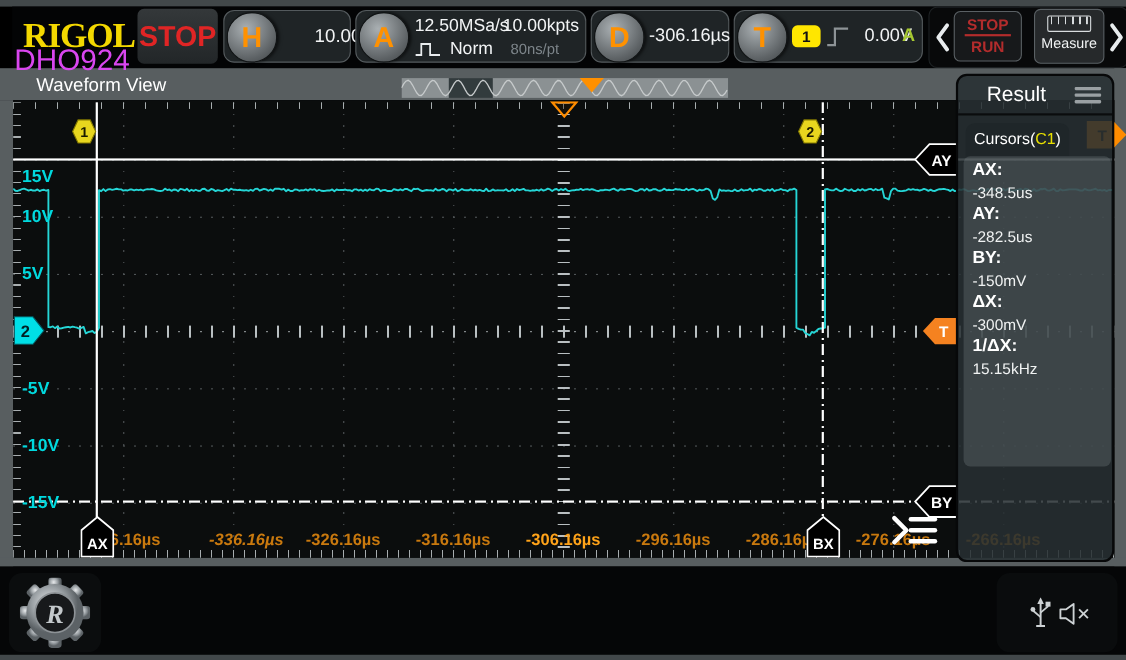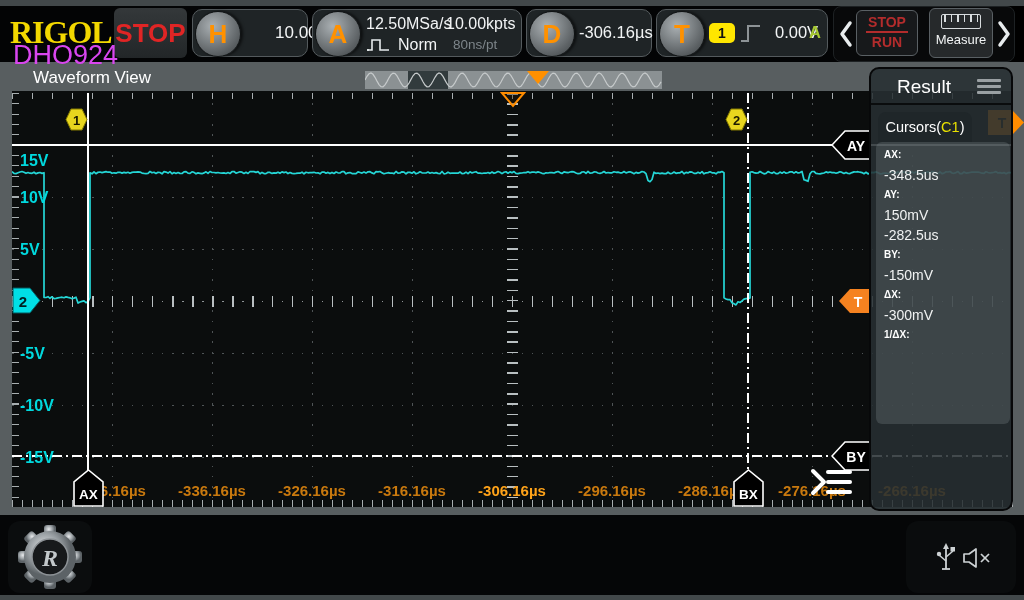--- a/index.html
+++ b/index.html
@@ -38,32 +38,32 @@
   #rpanel{position:absolute;left:869px;top:67px;width:144px;height:444px;background:rgba(39,47,51,0.87);
           border:2px solid #070809;border-radius:10px;box-sizing:border-box;z-index:20;}
   #rpanel .hdr{position:relative;height:34px;border-bottom:2px solid #0a0c0d;}
   #rpanel .hdr .ttl{position:absolute;left:0;right:34px;text-align:center;top:7px;font-size:19px;color:#fff;}
   .burger{position:absolute;right:10px;top:10px;width:24px;}
   .burger div{height:2.5px;background:#9aa0a3;margin-bottom:3.5px;border-radius:1px;}
   #rtab{position:absolute;left:7px;top:43px;width:94px;height:30px;background:#1f2629;border-radius:8px 8px 0 0;
         font-size:14.5px;display:flex;align-items:center;justify-content:center;white-space:nowrap;}
   #rcontent{position:absolute;left:5px;top:73px;width:134px;height:282px;background:rgba(130,140,144,0.28);
             border-radius:6px;box-sizing:border-box;padding:3px 0 0 8px;}
-  #rcontent .rl{font-size:10px;font-weight:bold;color:#fff;line-height:20px;}
+  #rcontent .rl{font-size:16px;font-weight:bold;color:#fff;line-height:20px;}
   #rcontent .rv{font-size:14px;color:#f0f2f2;line-height:20px;}
 </style>
 </head>
 <body>
 
 <div id="screen">
 
   <div class="abs" style="left:0;top:0;width:1024px;height:6px;background:#42484a;"></div>
   <div class="abs" style="left:0;top:595px;width:1024px;height:5px;background:#42484a;"></div>
 
-  <div class="abs" style="left:0;top:6px;width:888px;height:56px;background:#030405;padding-left:28px;">
+  <div class="abs" style="left:11px;top:6px;width:888px;height:56px;background:#030405;padding-left:28px;">
     <div class="abs" style="left:10px;top:8px;font-family:'Liberation Serif',serif;font-weight:bold;font-size:32px;color:#f3d800;letter-spacing:-1px;">RIGOL</div>
     <div class="abs" style="left:114px;top:2px;width:73px;height:50px;background:linear-gradient(#34383a,#222628);border-radius:6px;
                 display:flex;align-items:center;justify-content:center;font-size:26px;font-weight:bold;color:#e02525;">STOP</div>
 
     <div class="tbar-group" style="left:192px;top:3px;width:116px;">
       <div class="knob">H</div>
       <div class="tb-txt" style="left:54px;top:13px;margin-left:28px;">10.00µs/</div>
     </div>
 
     <div class="tbar-group" style="left:312px;top:3px;width:210px;">
@@ -155,21 +155,21 @@
     <div class="tick-left"></div>
 
     <div class="vlabel" style="top:46px;margin-top:15px;">15V</div>
     <div class="vlabel" style="top:98px;">10V</div>
     <div class="vlabel" style="top:150px;">5V</div>
     <div class="vlabel" style="top:254px;">-5V</div>
     <div class="vlabel" style="top:306px;">-10V</div>
     <div class="vlabel" style="top:358px;">-15V</div>
 
     <div class="tlabel" style="left:100px;">-346.16µs</div>
-    <div class="tlabel" style="left:200px;">-336.16µs</div>
+    <div class="tlabel" style="left:212px;font-style:italic;">-336.16µs</div>
     <div class="tlabel" style="left:300px;">-326.16µs</div>
     <div class="tlabel" style="left:400px;">-316.16µs</div>
     <div class="tlabel hl" style="left:500px;">-306.16µs</div>
     <div class="tlabel" style="left:600px;">-296.16µs</div>
     <div class="tlabel" style="left:700px;">-286.16µs</div>
     <div class="tlabel" style="left:800px;">-276.16µs</div>
     <div class="tlabel" style="left:900px;">-266.16µs</div>
 
     <svg class="abs" id="wf" style="left:0;top:2px;z-index:4;" width="1001" height="414">
         <polyline points="0,78.5 2,80.4 4,80.6 6,79.8 8,79.0 10,78.5 12,79.3 14,80.3 16,79.5 18,80.2 20,80.3 22,79.2 24,80.7 26,79.9 28,79.5 30,80.4 32,79.7 32,204.4 34,204.5 36,203.7 38,205.3 40,203.8 42,205.6 44,205.4 46,204.9 48,204.5 50,204.2 52,204.7 54,203.9 56,204.4 58,204.8 60,205.7 62,205.1 64,204.2 66,210.1 68,209.0 70,208.4 72,207.9 74,209.7 76,208.6 78,204.9 78,79.8 80,80.8 82,78.9 84,80.7 86,79.3 88,79.0 90,79.6 92,79.1 94,78.6 96,79.2 98,79.1 100,80.3 102,79.8 104,80.2 106,79.3 108,79.3 110,80.1 112,79.4 114,79.9 116,79.3 118,80.2 120,79.4 122,79.0 124,79.1 126,78.8 128,79.1 130,80.1 132,80.4 134,80.6 136,80.3 138,78.5 140,79.8 142,79.3 144,80.5 146,79.3 148,79.5 150,80.8 152,78.7 154,79.1 156,80.1 158,78.6 160,80.8 162,79.5 164,80.5 166,79.5 168,80.4 170,80.5 172,78.8 174,78.6 176,80.2 178,80.4 180,78.8 182,79.4 184,80.8 186,79.9 188,80.3 190,80.7 192,79.9 194,78.8 196,80.4 198,78.5 200,79.5 202,79.5 204,79.9 206,79.5 208,80.0 210,80.2 212,79.9 214,80.5 216,79.5 218,80.5 220,78.7 222,78.5 224,80.2 226,79.5 228,78.8 230,79.2 232,80.4 234,79.3 236,80.5 238,78.5 240,78.6 242,78.6 244,79.4 246,78.6 248,80.8 250,79.4 252,80.6 254,80.6 256,79.3 258,79.4 260,80.4 262,79.9 264,80.1 266,79.2 268,80.3 270,78.9 272,79.6 274,79.0 276,80.6 278,79.5 280,80.4 282,80.6 284,80.4 286,80.1 288,80.2 290,79.2 292,80.8 294,79.3 296,79.8 298,79.6 300,79.7 302,79.3 304,80.0 306,79.8 308,80.8 310,79.2 312,79.1 314,80.2 316,79.4 318,80.6 320,79.4 322,80.5 324,79.0 326,79.8 328,80.0 330,78.6 332,78.7 334,80.8 336,79.8 338,79.6 340,80.6 342,80.6 344,80.7 346,78.9 348,79.5 350,80.1 352,79.1 354,80.1 356,78.8 358,78.7 360,79.9 362,80.8 364,78.6 366,78.9 368,78.5 370,79.9 372,80.8 374,80.2 376,79.7 378,80.1 380,80.0 382,80.6 384,78.5 386,80.1 388,80.0 390,78.8 392,79.2 394,80.8 396,79.3 398,79.4 400,80.2 402,78.8 404,80.8 406,80.0 408,78.8 410,79.8 412,80.0 414,80.0 416,79.0 418,80.2 420,79.5 422,80.2 424,79.6 426,80.4 428,80.7 430,78.5 432,80.8 434,80.5 436,79.2 438,80.3 440,80.0 442,80.1 444,80.1 446,80.2 448,79.0 450,80.7 452,80.5 454,79.1 456,80.7 458,78.8 460,79.9 462,79.3 464,78.7 466,80.1 468,80.1 470,80.5 472,80.0 474,80.2 476,79.5 478,80.4 480,79.0 482,80.3 484,79.6 486,78.5 488,79.2 490,80.6 492,79.3 494,78.8 496,80.2 498,78.9 500,79.8 502,78.6 504,80.3 506,80.6 508,80.1 510,80.0 512,79.5 514,79.6 516,78.7 518,79.8 520,79.1 522,79.0 524,79.6 526,78.9 528,79.5 530,80.3 532,80.7 534,79.8 536,80.0 538,79.5 540,79.6 542,80.0 544,79.1 546,78.5 548,79.6 550,80.5 552,78.9 554,79.3 556,79.7 558,79.0 560,78.7 562,78.9 564,80.0 566,80.7 568,80.5 570,79.0 572,78.9 574,80.3 576,78.5 578,80.2 580,80.0 582,78.9 584,79.0 586,80.0 588,80.4 590,79.8 592,78.5 594,80.0 596,79.5 598,79.8 600,79.8 602,78.8 604,79.3 606,79.1 608,79.8 610,79.9 612,78.5 614,79.9 616,79.2 618,78.8 620,79.6 622,80.7 624,79.4 626,80.1 628,79.6 630,78.5 632,79.0 634,80.7 636,87.5 638,88.7 640,86.5 642,79.2 644,80.4 646,80.0 648,80.6 650,80.1 652,80.6 654,80.7 656,79.2 658,80.6 660,80.4 662,79.0 664,80.3 666,79.9 668,79.8 670,78.5 672,80.8 674,79.4 676,79.9 678,78.8 680,79.1 682,80.4 684,80.4 686,79.3 688,80.3 690,78.7 692,80.8 694,79.8 696,79.6 698,78.8 700,79.8 702,79.8 704,80.8 706,79.2 708,79.4 710,78.5 712,79.7 712,204.8 714,206.0 716,206.6 718,206.6 720,209.7 722,210.7 724,211.9 726,208.8 728,209.5 730,207.9 732,206.1 734,205.6 736,205.6 738,204.9 738,79.3 740,78.8 742,79.6 744,80.1 746,80.0 748,78.5 750,79.8 752,80.8 754,80.4 756,78.6 758,79.5 760,80.3 762,79.1 764,80.6 766,80.6 768,79.1 770,80.2 772,78.9 774,80.2 776,79.7 778,78.9 780,78.8 782,80.1 784,78.8 786,79.9 788,79.6 790,78.5 792,86.7 794,87.4 796,88.3 798,80.8 800,78.5 802,78.5 804,80.3 806,80.6 808,80.8 810,80.4 812,80.0 814,78.9 816,79.6 818,79.0 820,79.6 822,79.5 824,80.2 826,79.6 828,78.7 830,79.4 832,80.5 834,79.4 836,80.5 838,80.6 840,79.6 842,78.9 844,79.0 846,78.7 848,79.2 850,79.6 852,80.7 854,79.3 856,80.8 858,80.4 860,79.3 862,79.6 864,78.9 866,79.7 868,80.8 870,80.6 872,80.0 874,80.1 876,80.8 878,79.7 880,78.7 882,79.8 884,80.5 886,78.7 888,80.2 890,78.6 892,79.0 894,79.8 896,79.8 898,80.3 900,78.6 902,80.1 904,78.8 906,79.4 908,80.8 910,80.2 912,79.7 914,79.3 916,78.8 918,80.3 920,78.5 922,78.9 924,80.0 926,80.7 928,78.8 930,80.6 932,80.1 934,78.8 936,79.0 938,78.5 940,80.0 942,80.3 944,79.6 946,78.5 948,80.6 950,80.7 952,79.0 954,80.1 956,79.8 958,79.5 960,79.2 962,79.1 964,79.2 966,79.2 968,79.5 970,80.2 972,80.3 974,78.8 976,79.5 978,80.0 980,79.7 982,79.2 984,78.6 986,80.0 988,79.6 990,80.3 992,79.6 994,80.7 996,79.7 998,79.6 1000,79.9" fill="none" stroke="#25d6d6" stroke-width="1.7" stroke-linejoin="round"></polyline>
@@ -245,27 +245,27 @@
     </div>
     <div id="rtab">
       <span>Cursors(</span>
         <span style="color:#e8e000;">C1</span>
         <span>)</span>
     </div>
     <div id="rcontent">
       <div class="rl">AX:</div>
       <div class="rv">-348.5us</div>
       <div class="rl">AY:</div>
-      <div class="rv">150mV</div>
       <div class="rv">-282.5us</div>
       <div class="rl">BY:</div>
       <div class="rv">-150mV</div>
       <div class="rl">ΔX:</div>
       <div class="rv">-300mV</div>
       <div class="rl">1/ΔX:</div>
+      <div class="rv">15.15kHz</div>
     </div>
   </div>
 
   <div class="abs" style="left:0;top:515px;width:1024px;height:80px;background:#050607;">
 
     <div class="abs" style="left:8px;top:6px;width:84px;height:72px;background:#0b0d0e;border-radius:12px;">
       <svg style="position:absolute;left:10px;top:4px;" width="64" height="64" viewBox="0 0 64 64">
         <defs>
             <radialGradient id="gg" cx="40%" cy="35%">
               <stop offset="0%" stop-color="#e8eaec"></stop>

